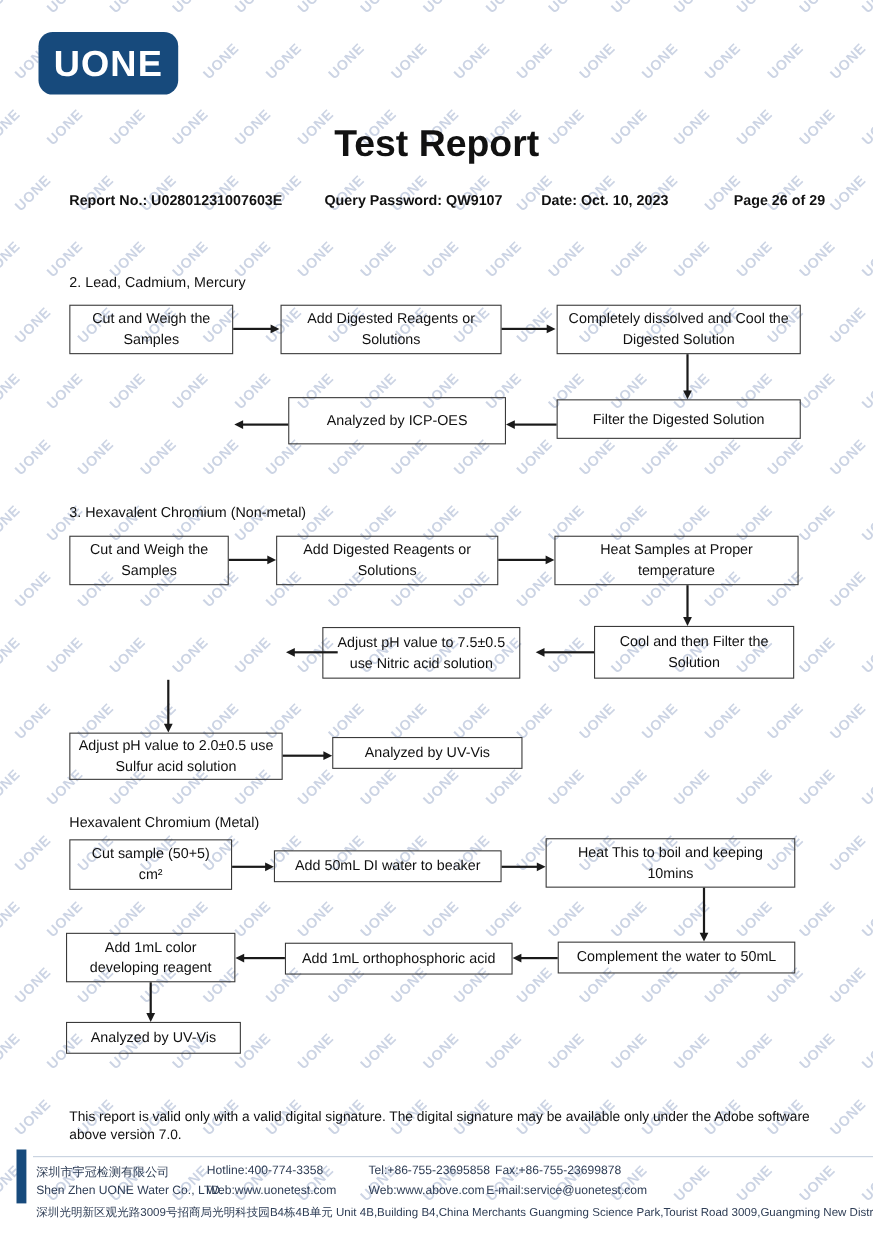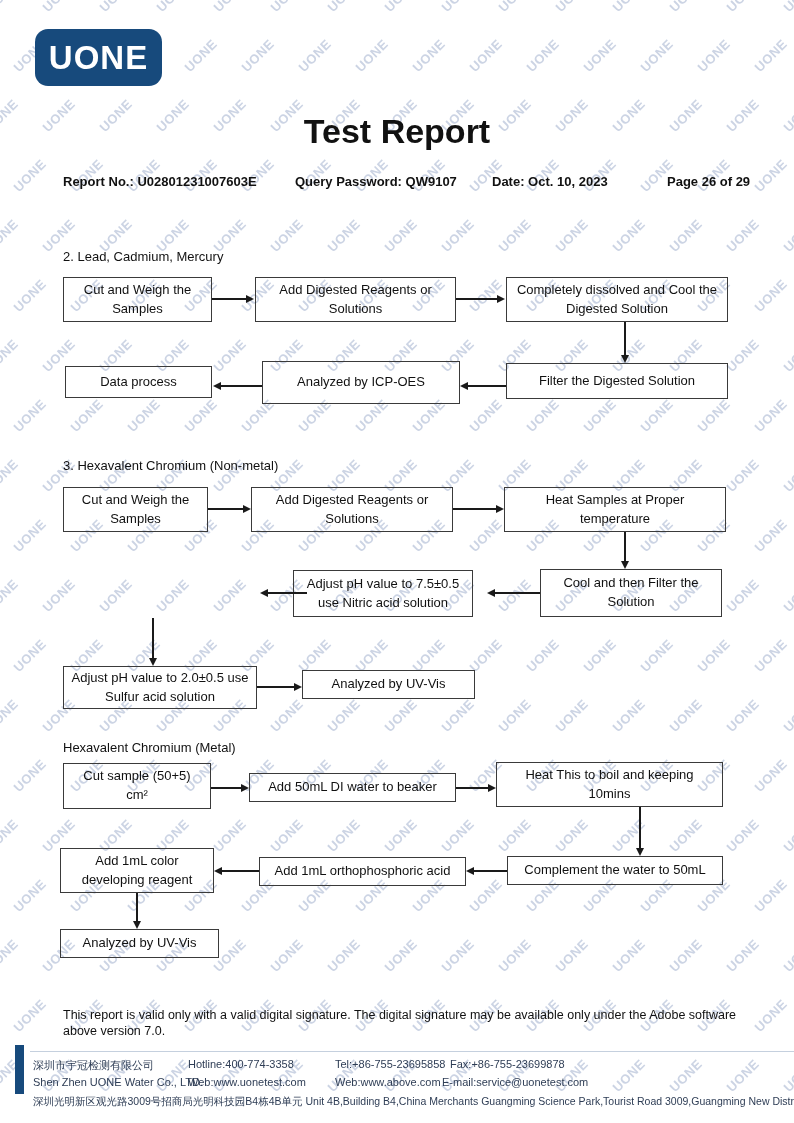--- a/index.html
+++ b/index.html
@@ -351,21 +351,20 @@
     <span class="hdr" style="left:492px">Date: Oct. 10, 2023</span>
     <span class="hdr" style="left:667px">Page 26 of 29</span>
 
     <div class="sec-heading" style="left:63px;top:249px">2.  Lead, Cadmium, Mercury</div>
 
     <div class="fbox" style="left:63px;top:277px;width:149px;height:45px">Cut and Weigh the Samples</div>
     <div class="fbox" style="left:255px;top:277px;width:201px;height:45px">Add Digested Reagents or Solutions</div>
     <div class="fbox" style="left:506px;top:277px;width:222px;height:45px">Completely dissolved and Cool the Digested Solution</div>
     <div class="fbox" style="left:506px;top:363px;width:222px;height:36px">Filter the Digested Solution</div>
     <div class="fbox" style="left:262px;top:361px;width:198px;height:43px">Analyzed by ICP-OES</div>
-    <div class="fbox" style="left:65px;top:366px;width:147px;height:32px">Data process</div>
 
     <div class="arr arr-r" style="left:212px;top:298px;width:35px"></div>
     <div class="arr arr-r" style="left:456px;top:298px;width:42px"></div>
     <div class="arr arr-d" style="left:624px;top:322px;height:34px"></div>
     <div class="arr arr-l" style="left:467px;top:385px;width:39px"></div>
     <div class="arr arr-l" style="left:220px;top:385px;width:42px"></div>
 
     <div class="sec-heading" style="left:63px;top:458px">3.  Hexavalent Chromium (Non-metal)</div>
 
     <div class="fbox" style="left:63px;top:487px;width:145px;height:45px">Cut and Weigh the Samples</div>

